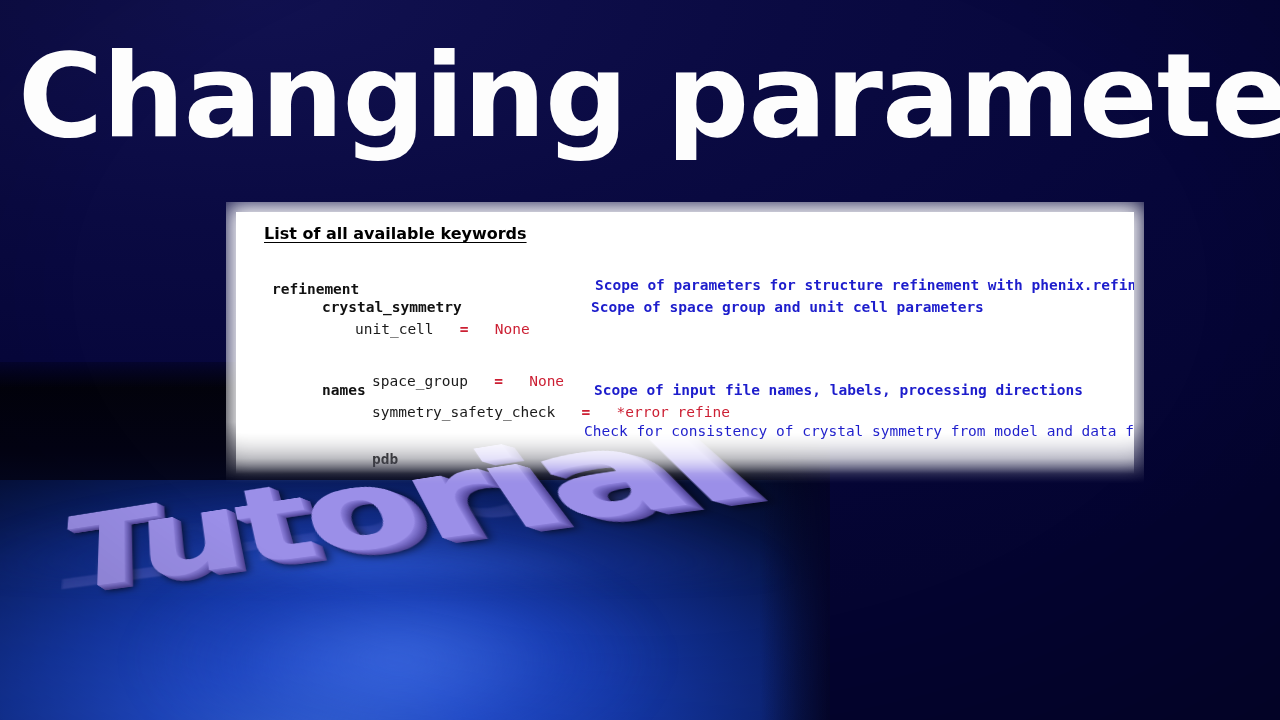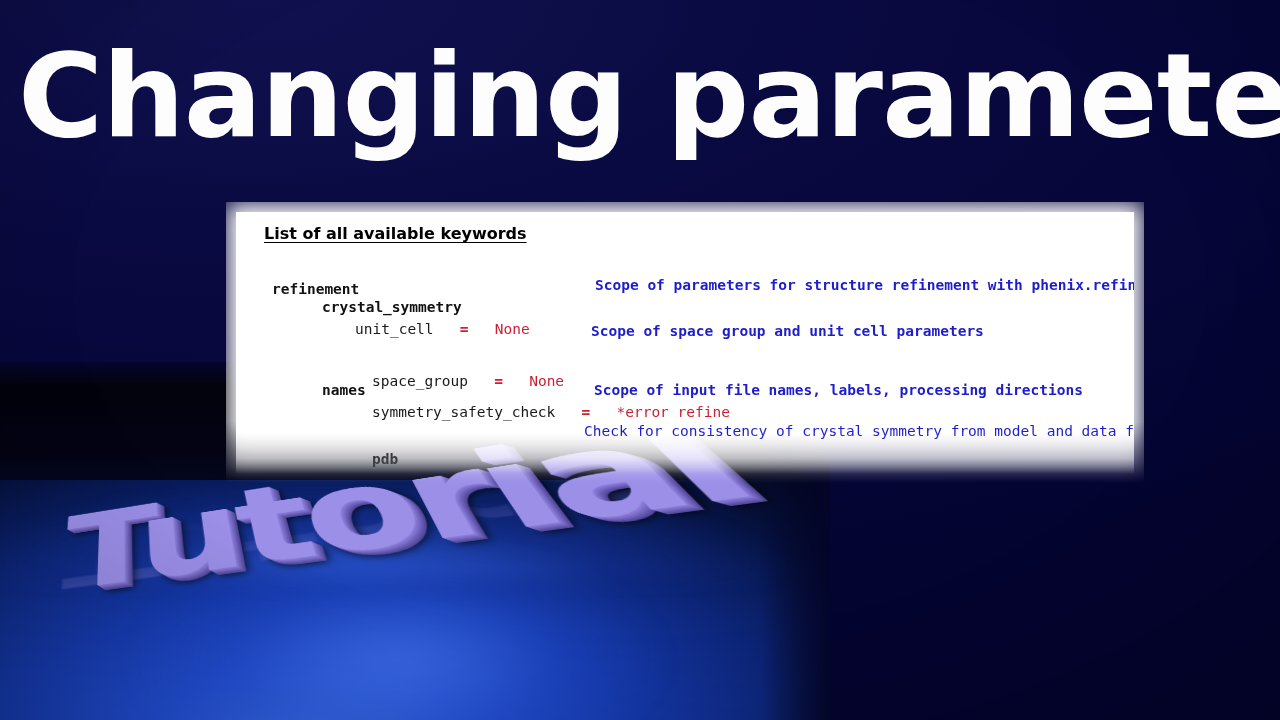--- a/index.html
+++ b/index.html
@@ -257,21 +257,21 @@
         <div class="row" style="left:36px; top:6px;margin-top:12px;">
           <span class="kw">refinement</span>
         </div>
         <div class="row" style="left:359px; top:14px;">
           <span class="cmt">Scope of parameters for structure refinement with phenix.refine</span>
         </div>
 
         <div class="row" style="left:86px; top:36px;">
           <span class="kw">crystal_symmetry</span>
         </div>
-        <div class="row" style="left:355px; top:36px;margin-top:24px;">
+        <div class="row" style="left:355px; top:36px;">
           <span class="cmt">Scope of space group and unit cell parameters</span>
         </div>
 
         <div class="row" style="left:119px; top:58px;">
           <span class="name">unit_cell</span>
           <span>&nbsp;</span>
           <span class="op">=</span>
           <span>&nbsp;</span>
           <span class="val">None</span>
         </div>

